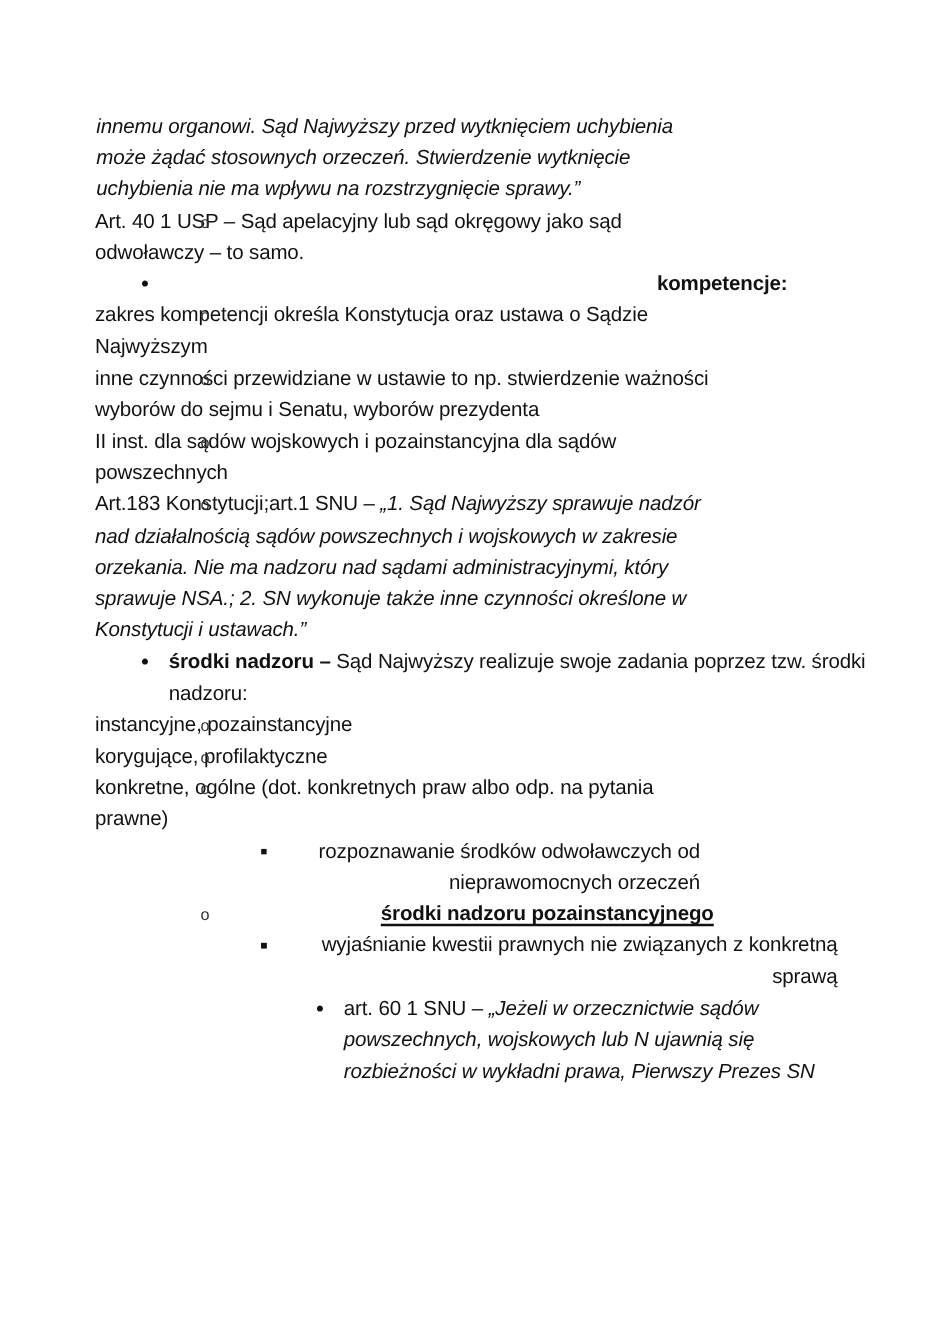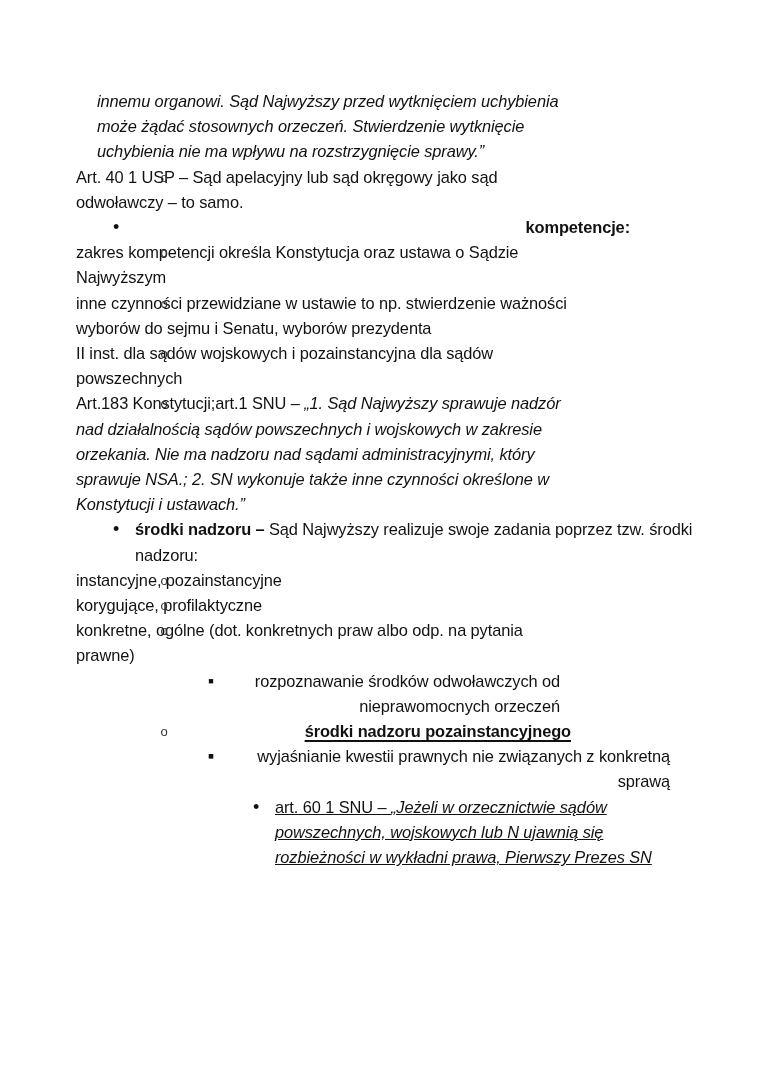--- a/index.html
+++ b/index.html
@@ -21,25 +21,25 @@
   .bullet { position: absolute; top: 0; width: 14px; text-align: center; }
   .l1 .bullet { left: 109px; font-size: 18px; }
   .l2 .bullet { left: 157px; font-size: 13px; color:#333; }
   .l3 .bullet { left: 204px; font-size: 9px; }
   .l4 .bullet { left: 249px; font-size: 18px; }
   .b-disc::before { content: "\2022"; }
   .b-circle::before { content: "o"; }
   .b-square::before { content: "\25A0"; }
   .txt { display: block; width: 495px; }
   .l3 .txt { width: 450px; }
-  .l4 .txt { width: 410px; text-decoration: underline; }
+  .l4 .txt { width: 410px; }
   .i { font-style: italic; }
   .b { font-weight: bold; text-align: right; }
   .u { text-decoration: underline; text-decoration-thickness: 1.5px; text-underline-offset: 3px; }
-  .cont { padding-left: 97px; width: 495px; }
+  .cont { padding-left: 77px; width: 495px; }
 </style>
 </head>
 <body>
 
 <div class="page">
   <div class="doc">
 
     <div class="cont i">
       <div>innemu organowi. Sąd Najwyższy przed wytknięciem uchybienia</div>
       <div>może żądać stosownych orzeczeń. Stwierdzenie wytknięcie</div>

